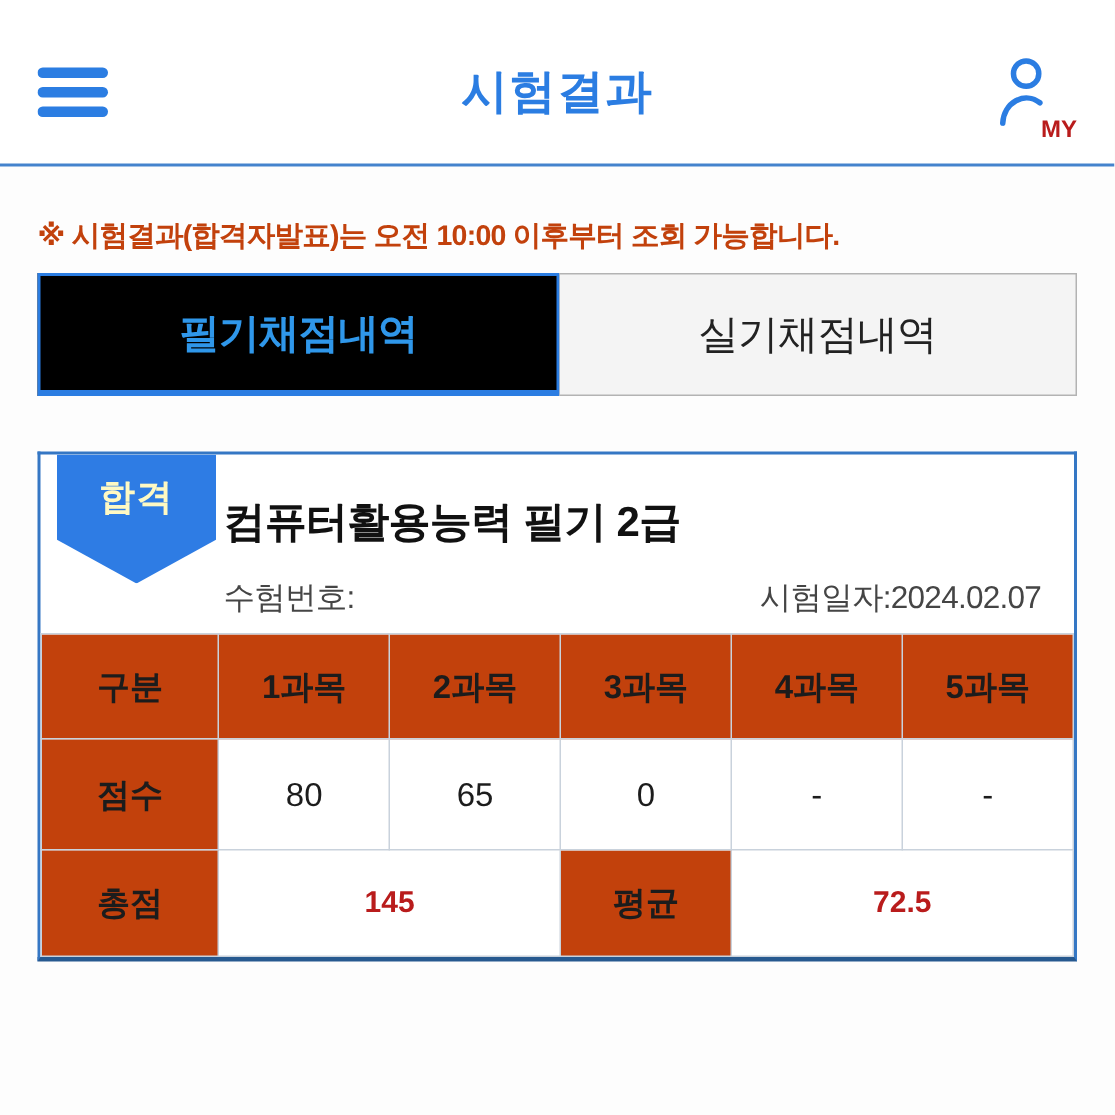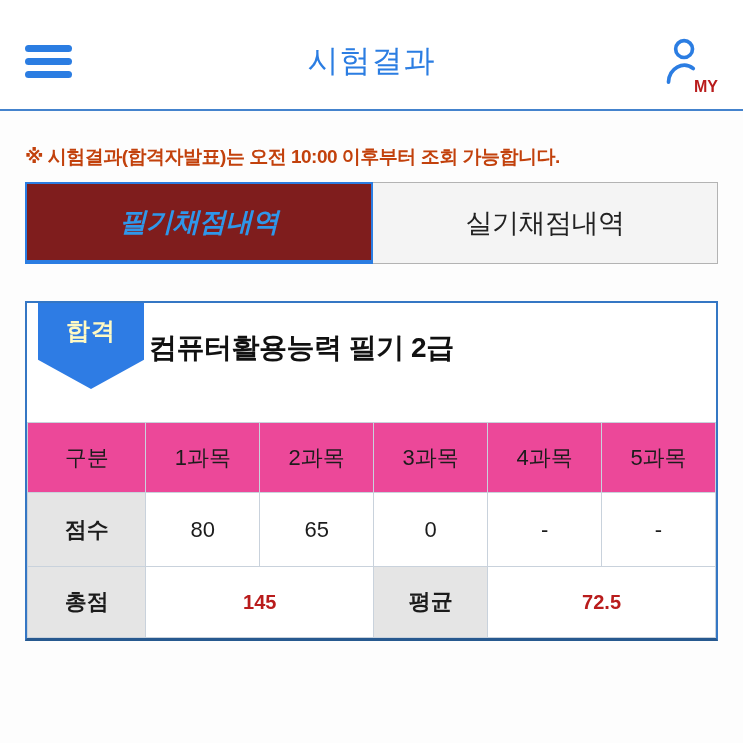--- a/index.html
+++ b/index.html
@@ -20,21 +20,21 @@
     align-items: center;
     padding: 14px 25px 0 25px;
   }
   .hamburger { cursor: pointer; display: inline-flex; }
   .app-title {
     position: absolute;
     left: 0; right: 0;
     top: 40px;
     text-align: center;
     font-size: 31px;
-    font-weight: 400;
+    font-weight: 700;
     color: #2b7de2;
     letter-spacing: 1px;
   }
   .my-wrap {
     position: absolute;
     right: 28px;
     top: 36px;
     width: 52px;
     height: 60px;
     cursor: pointer;
@@ -63,26 +63,25 @@
   .tab {
     flex: 1;
     display: flex;
     align-items: center;
     justify-content: center;
     font-size: 27px;
     cursor: pointer;
     letter-spacing: -0.5px;
   }
   .tab-active {
-    background: #7f1d1d;
+    background: #000000;
     border: 2px solid #2b7de2;
     border-bottom-width: 4px;
     color: #2f97ea;
     font-weight: 700;
-    font-style: italic;
   }
   .tab-inactive {
     background: #f4f4f4;
     border: 1px solid #b3b3b3;
     border-left: none;
     color: #222222;
     font-weight: 500;
   }
   
   .card {
@@ -131,24 +130,24 @@
     table-layout: fixed;
   }
   .score-table col.c0 { width: 17.2%; }
   .score-table th, .score-table td {
     border: 1px solid #c9d2dc;
     text-align: center;
     vertical-align: middle;
     font-size: 22px;
     color: #1c1c1c;
   }
-  .score-table .row-head th { height: 70px; background: #ec4899; font-weight: 400; margin-left: 48px; }
+  .score-table .row-head th { height: 70px; background: #c2410c; font-weight: 700; margin-left: 48px; }
   .score-table .row-score td { height: 74px; background: #ffffff; font-weight: 400; }
   .score-table .row-total td { height: 71px; background: #ffffff; }
-  .score-table td.label-cell { background: #e5e5e5; font-weight: 700; font-family: Liberation Mono, monospace; }
+  .score-table td.label-cell { background: #c2410c; font-weight: 700; font-family: Liberation Mono, monospace; }
   .score-table td.value-strong {
     color: #b91c1c;
     font-weight: 700;
     font-size: 20px;
   }
 </style>
 </head>
 <body>
 
 <header class="app-header">
@@ -176,20 +175,24 @@
   <div class="tabs">
     <div class="tab tab-active">필기채점내역</div>
     <div class="tab tab-inactive">실기채점내역</div>
   </div>
 
   <section class="card">
     <div class="badge-ribbon">합격</div>
 
     <div class="card-head">
       <div class="exam-title">컴퓨터활용능력 필기 2급</div>
+      <div class="card-sub">
+        <span><span>수험번호:</span><span></span></span>
+        <span><span>시험일자:</span><span>2024.02.07</span></span>
+      </div>
     </div>
 
     <table class="score-table">
       <colgroup>
         <col class="c0">
           <col>
           <col>
           <col>
           <col>
           <col>

